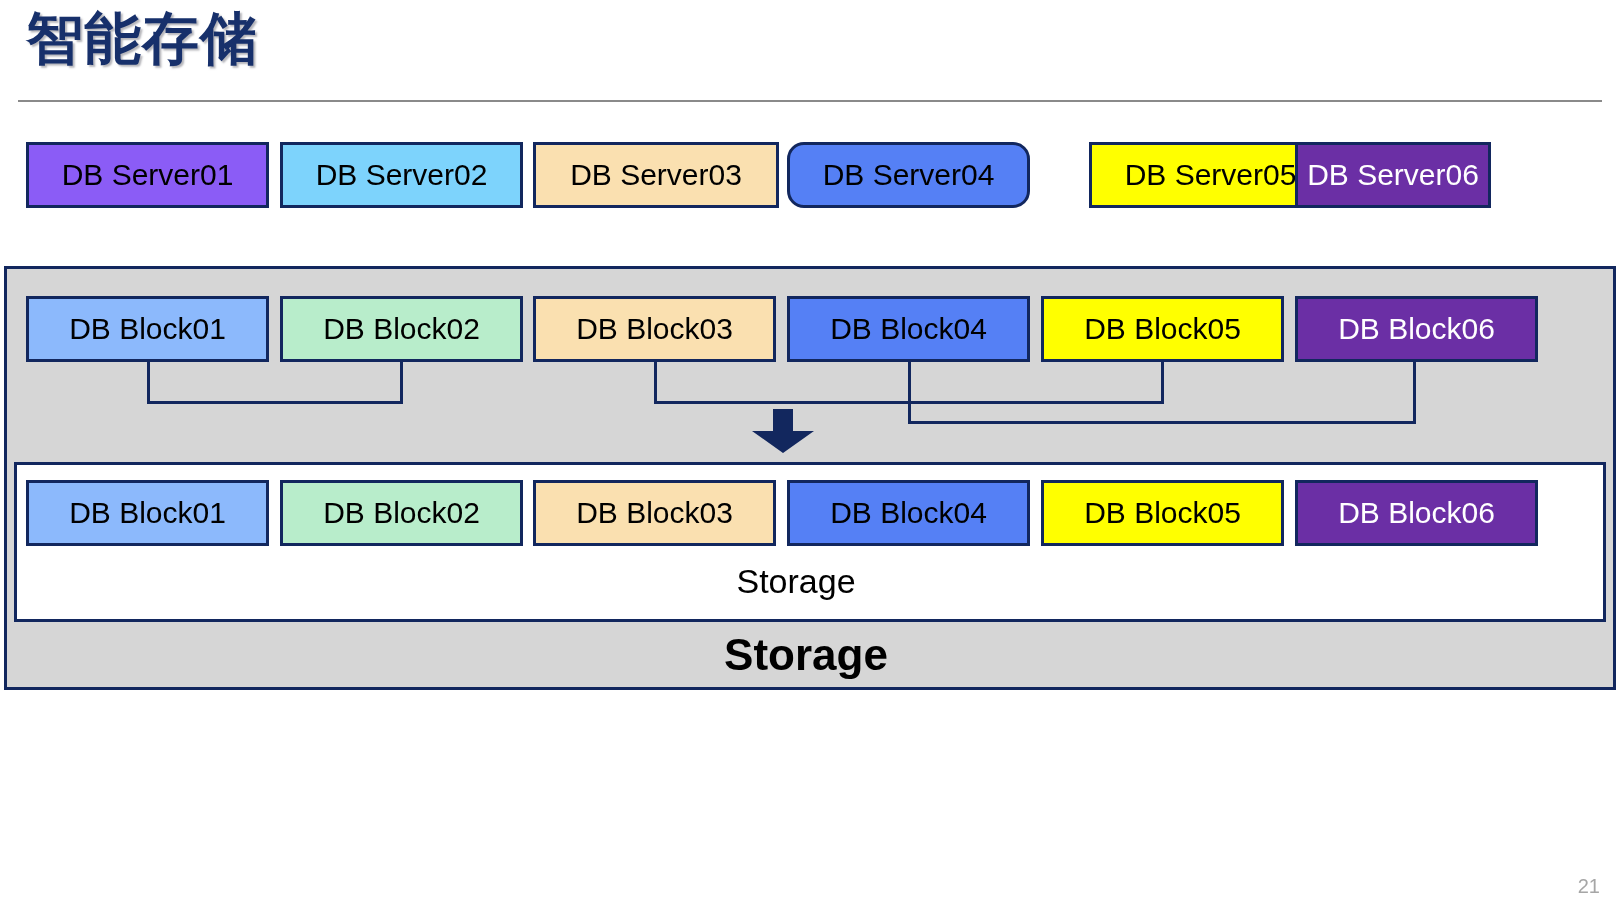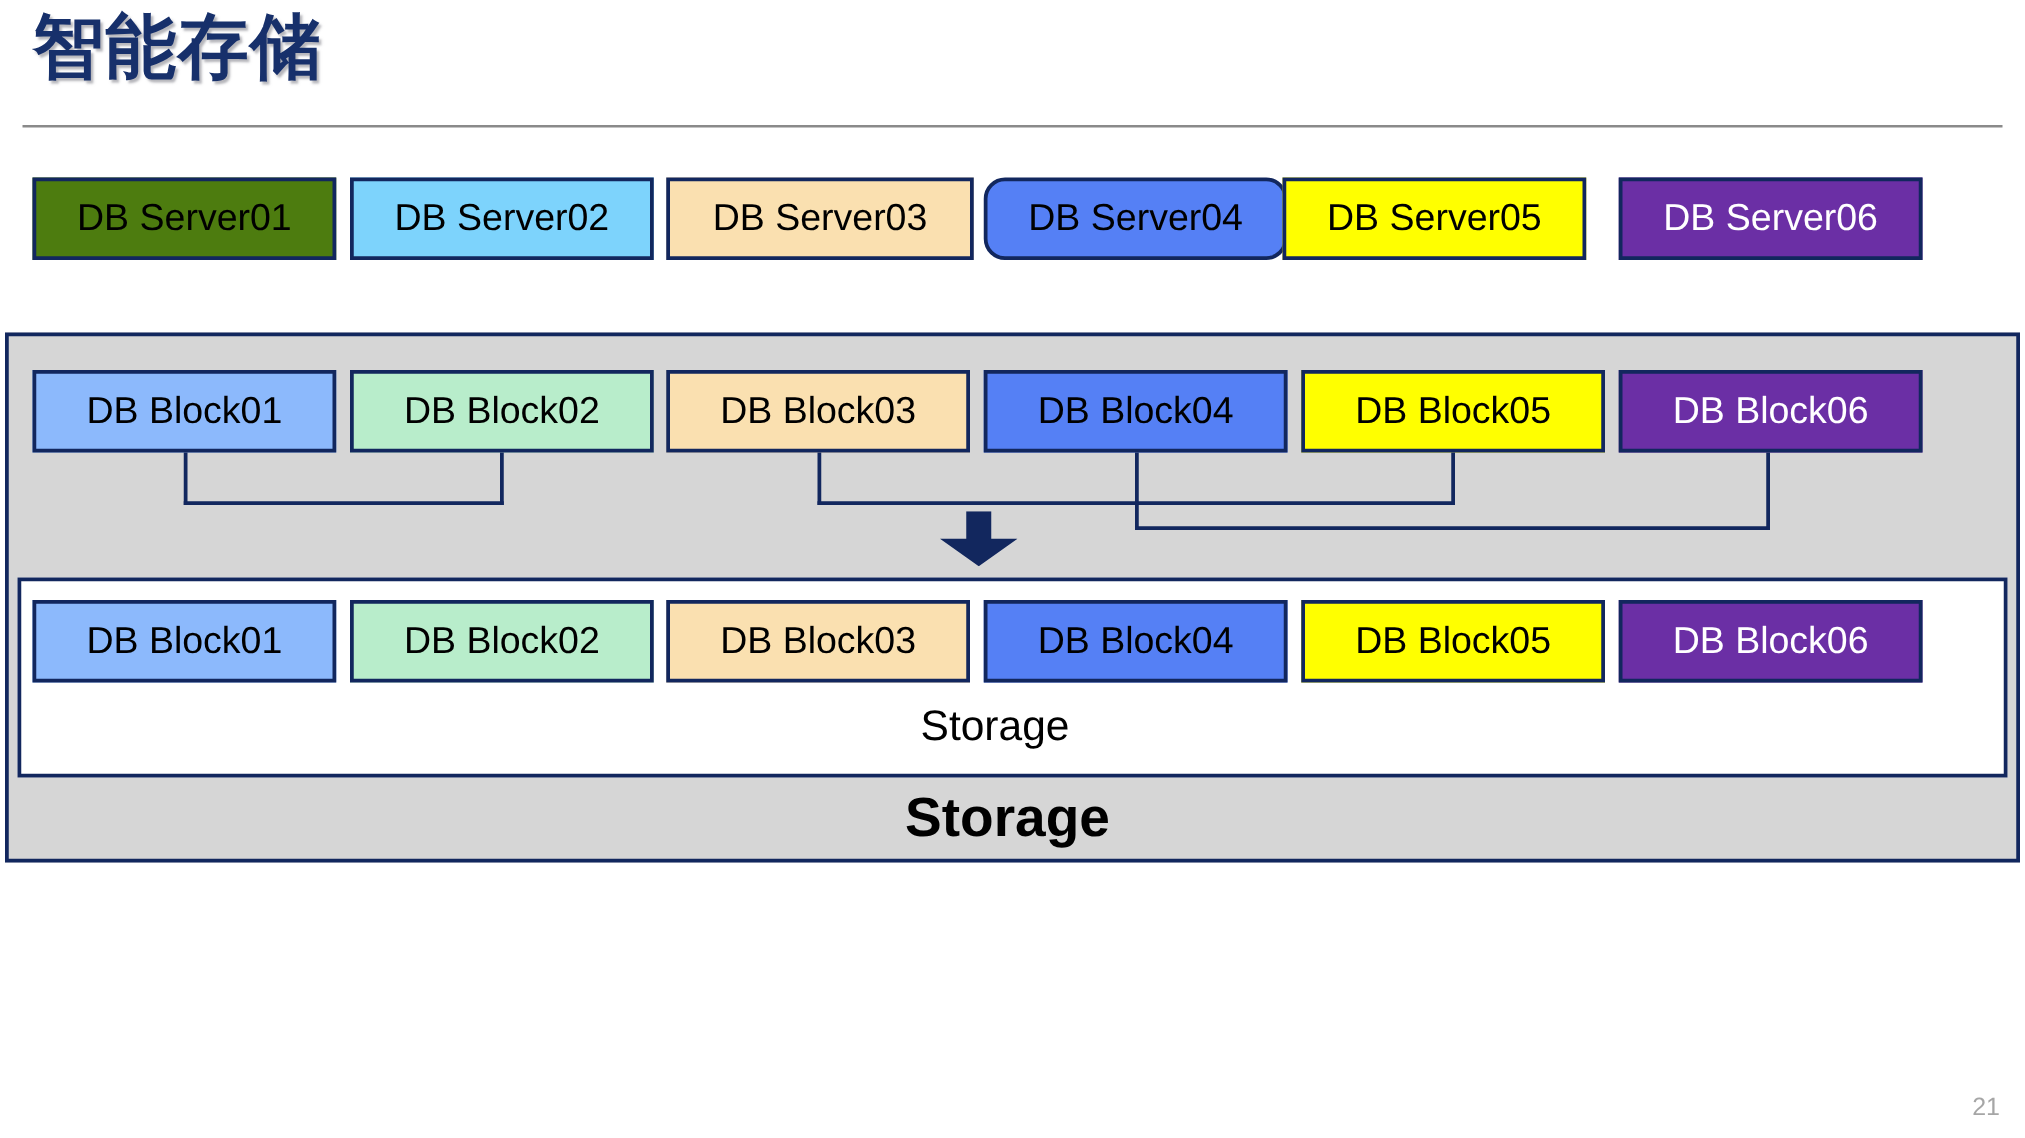--- a/index.html
+++ b/index.html
@@ -143,26 +143,26 @@
     text-align: right;
   }
 </style>
 </head>
 <body>
 
 <div id="slide-title">智能存储</div>
 <div id="title-rule"></div>
 
 <div id="server-row">
-  <div class="box" style="left: 26px; width: 243px; background: #4d7c0f; color: rgb(0, 0, 0);">DB Server01</div>
+  <div class="box" style="left: 26px; width: 243px; background: #8b5cf6; color: rgb(0, 0, 0);">DB Server01</div>
   <div class="box" style="left: 280px; width: 243px; background: #7dd3fc; color: rgb(0, 0, 0);">DB Server02</div>
   <div class="box" style="left: 533px; width: 246px; background: rgb(250, 224, 176); color: rgb(0, 0, 0);">DB Server03</div>
   <div class="box" style="left: 787px; width: 243px; background: rgb(85, 128, 245); color: rgb(0, 0, 0); border-radius: 17px;">DB Server04</div>
-  <div class="box" style="left: 1026px; width: 243px; background: rgb(255, 255, 0); color: rgb(0, 0, 0);">DB Server05</div>
-  <div class="box" style="left: 1295px; width: 243px; background: rgb(107, 47, 165); color: rgb(255, 255, 255);">DB Server06</div>
+  <div class="box" style="left: 1089px; width: 243px; background: rgb(255, 255, 0); color: rgb(0, 0, 0);">DB Server05</div>
+  <div class="box" style="left: 1295px; width: 196px; background: rgb(107, 47, 165); color: rgb(255, 255, 255);">DB Server06</div>
 </div>
 
 <div id="storage-container"></div>
 
 <div id="block-row-top">
   <div class="box" style="left: 26px; width: 243px; background: rgb(140, 185, 252); color: rgb(0, 0, 0);">DB Block01</div>
   <div class="box" style="left: 280px; width: 243px; background: rgb(184, 237, 203); color: rgb(0, 0, 0);">DB Block02</div>
   <div class="box" style="left: 533px; width: 243px; background: rgb(250, 224, 176); color: rgb(0, 0, 0);">DB Block03</div>
   <div class="box" style="left: 787px; width: 243px; background: rgb(85, 128, 245); color: rgb(0, 0, 0);">DB Block04</div>
   <div class="box" style="left: 1041px; width: 243px; background: rgb(255, 255, 0); color: rgb(0, 0, 0);">DB Block05</div>

